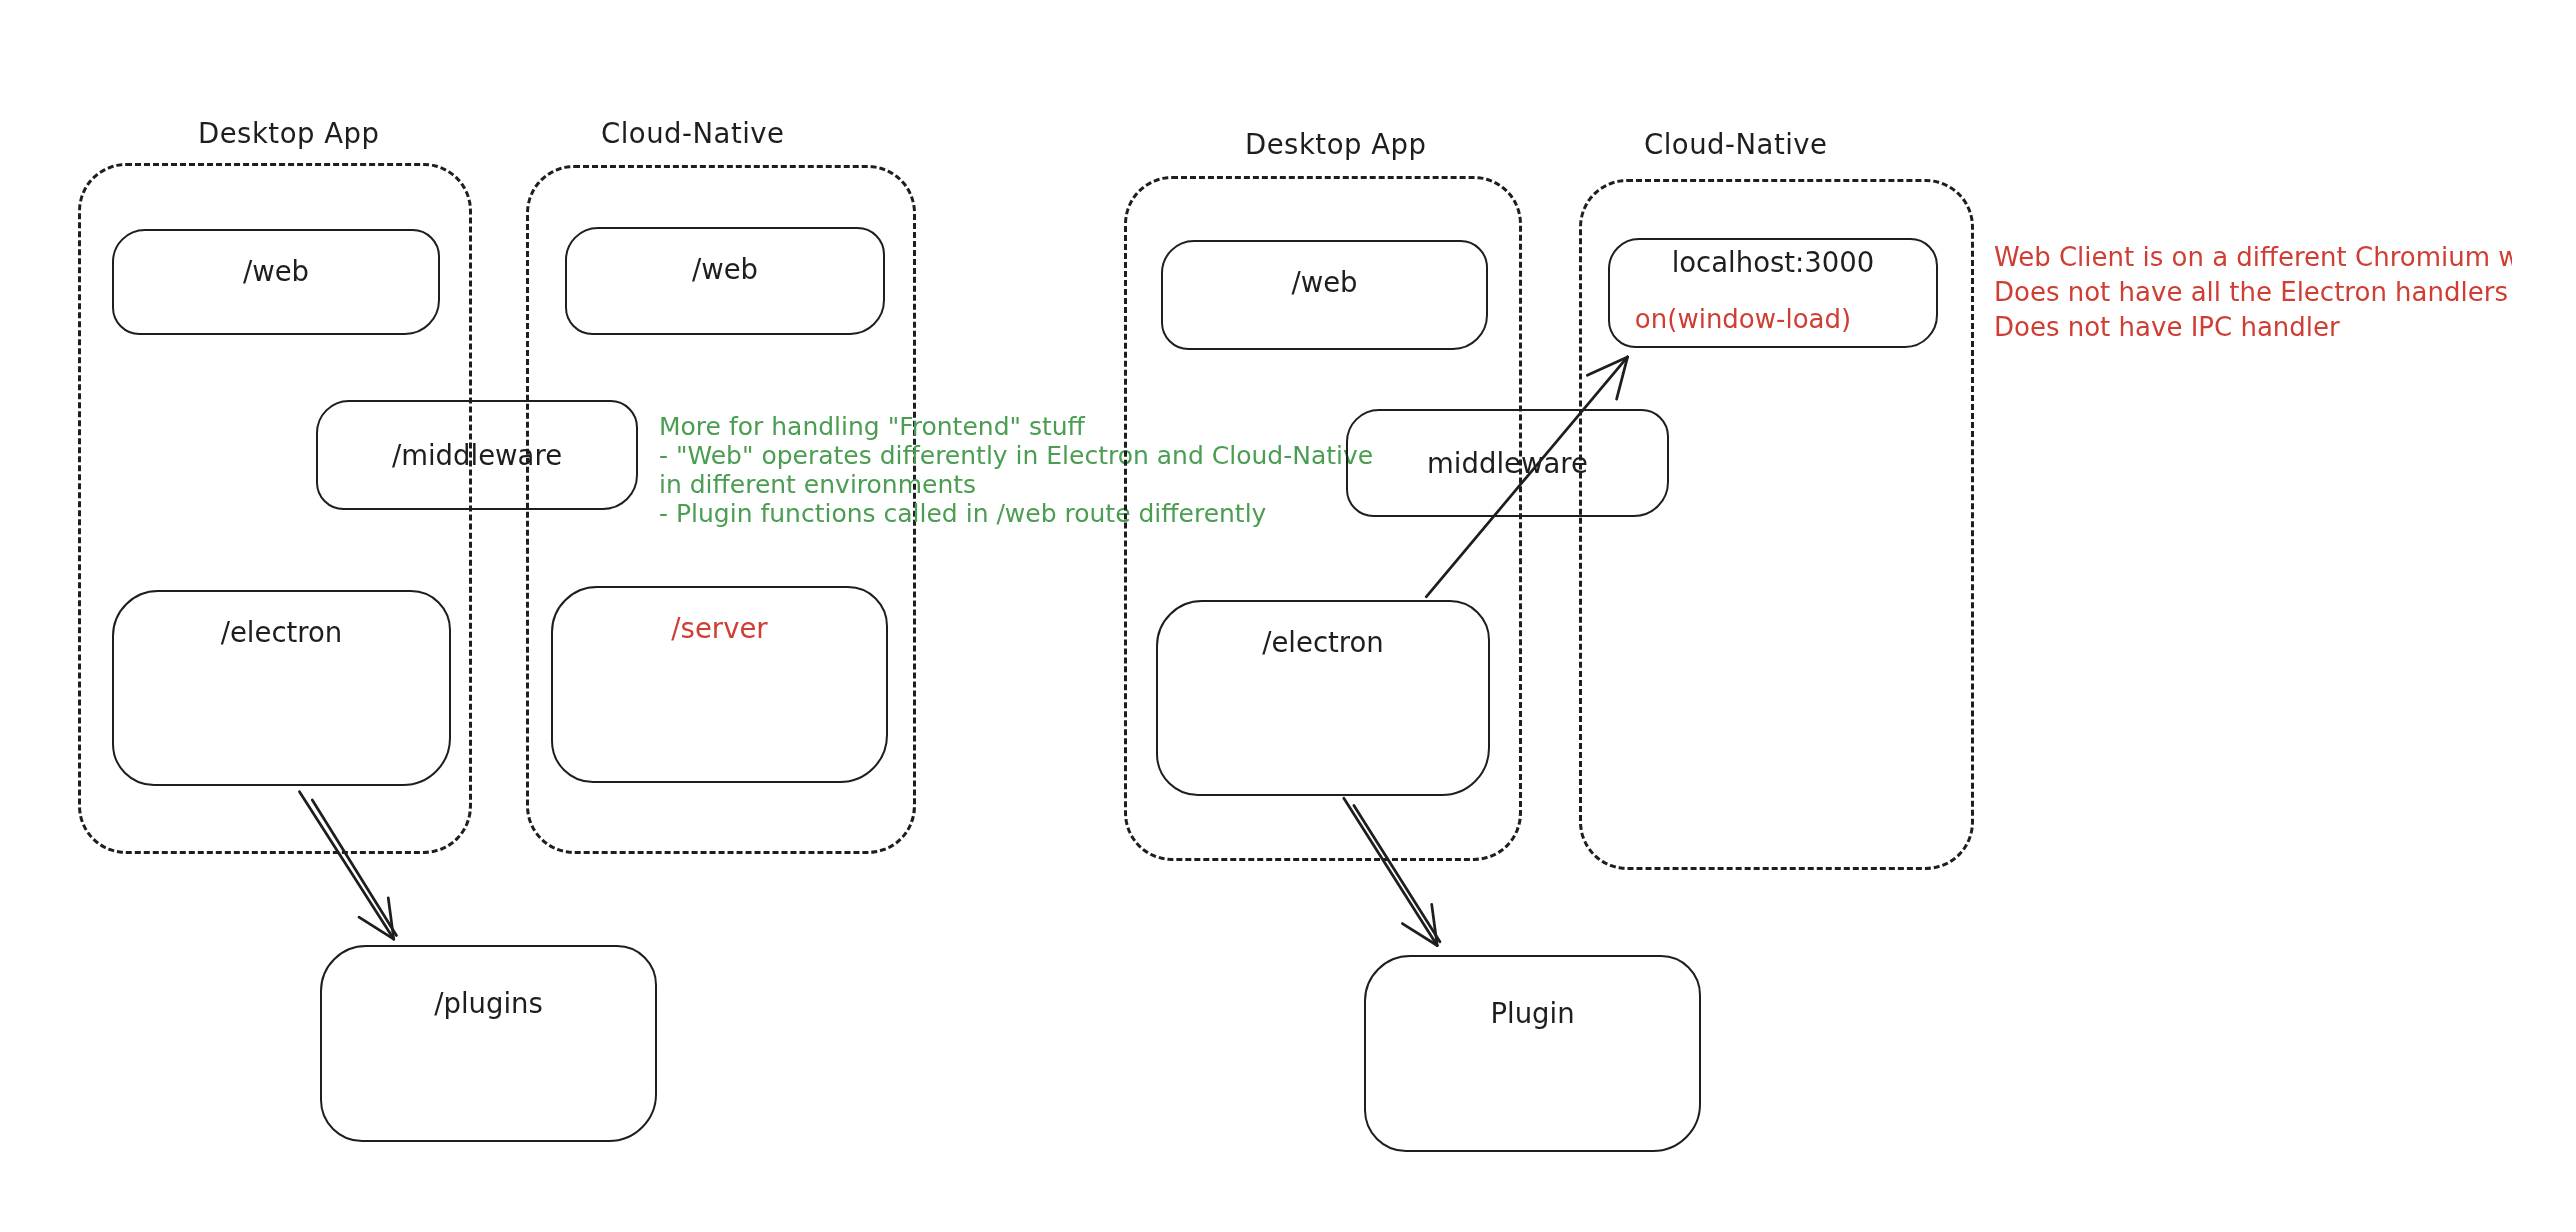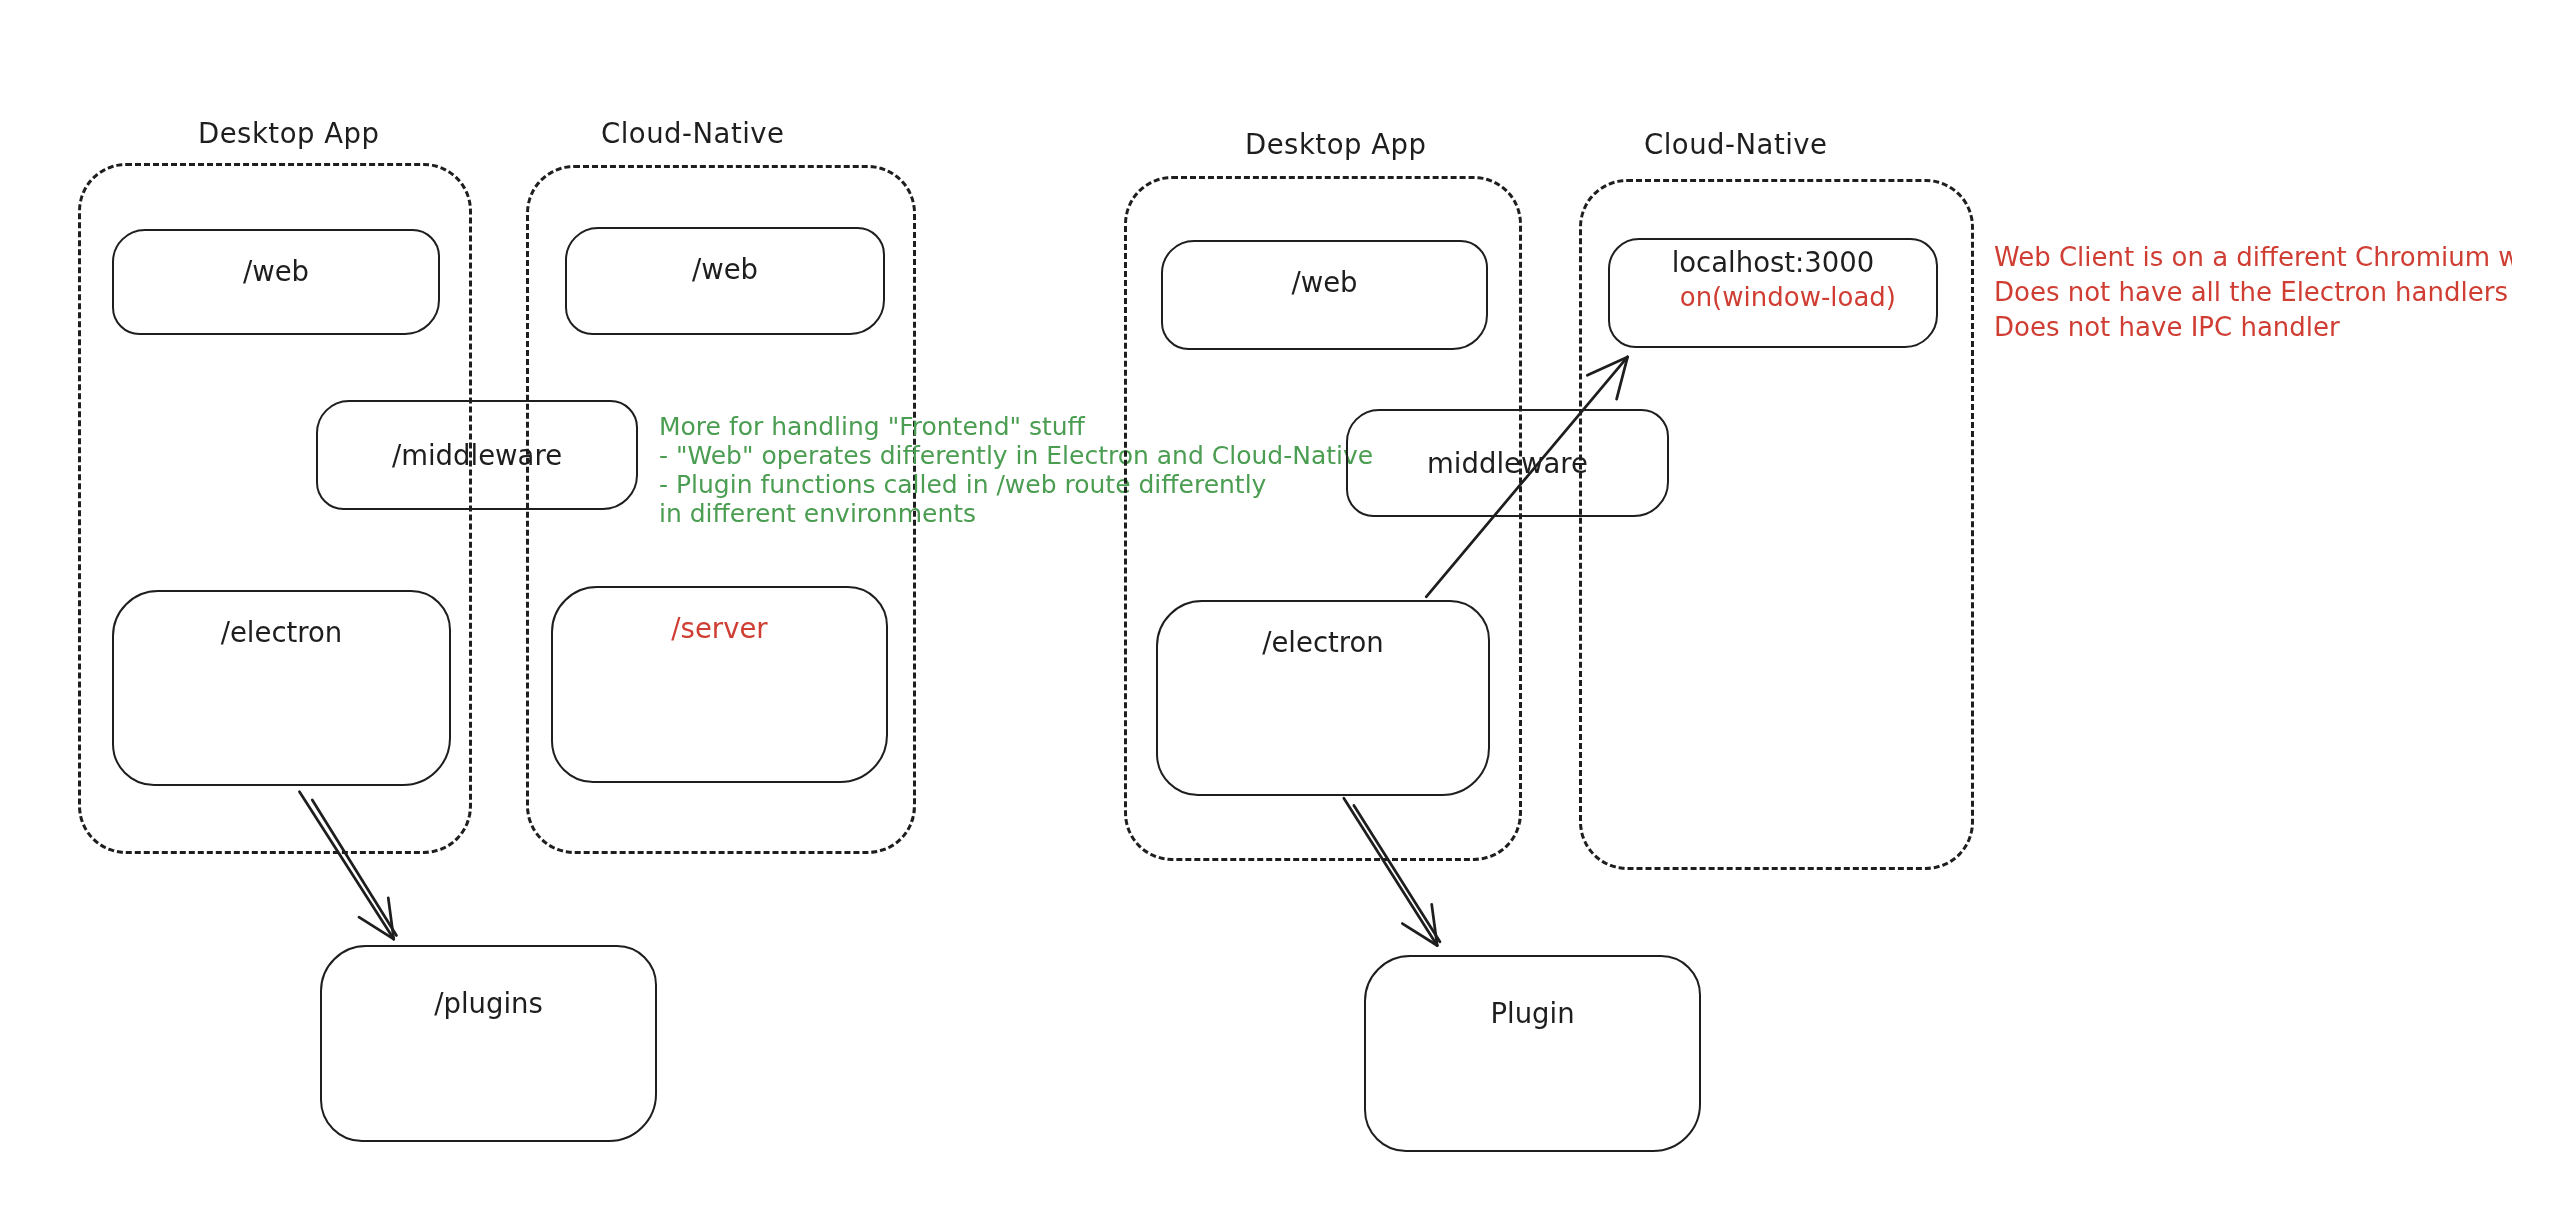--- a/index.html
+++ b/index.html
@@ -47,23 +47,23 @@
     background:transparent;
     box-sizing:border-box;
     font-size:27.5px;
   }
   .localhost-line1{
     margin-top:6px;
     text-align:center;
     width:100%;
   }
   .localhost-line2{
-    margin-top:4px;
-    text-align:right;
-    padding-right:40px;
+    margin-top:26px;
+    text-align:center;
+    padding-right:60px;
     font-size:26px;
     color:#cf3d33;
   }
   .note{
     position:absolute;
     font-size:25px;
     white-space:nowrap;
   }
   .note-green{color:#4a9d51;line-height:29px;}
   .note-red{color:#cf3d33;line-height:35px;font-size:26px;}
@@ -110,22 +110,22 @@
     <span class="red-label">/server</span>
   </div>
 
   <div class="node big-radius pad-lg" style="left:320px;top:945px;width:337px;height:197px;">
     <span>/plugins</span>
   </div>
 
   <div class="note note-green" style="left:659px;top:412px;">
     <div>More for handling "Frontend" stuff</div>
     <div>- "Web" operates differently in Electron and Cloud-Native</div>
+    <div>in different environments</div>
     <div>- Plugin functions called in /web route differently</div>
-    <div>in different environments</div>
   </div>
 
   <div class="container-label" style="left:1245px;top:128px;">Desktop App</div>
   <div class="container-label" style="left:1644px;top:128px;">Cloud-Native</div>
 
   <div class="dashed-box" style="left:1124px;top:176px;width:392px;height:679px;"></div>
   <div class="dashed-box" style="left:1579px;top:179px;width:389px;height:685px;"></div>
 
   <div class="node" style="left:1161px;top:240px;width:327px;height:110px;">
     <span>/web</span>

